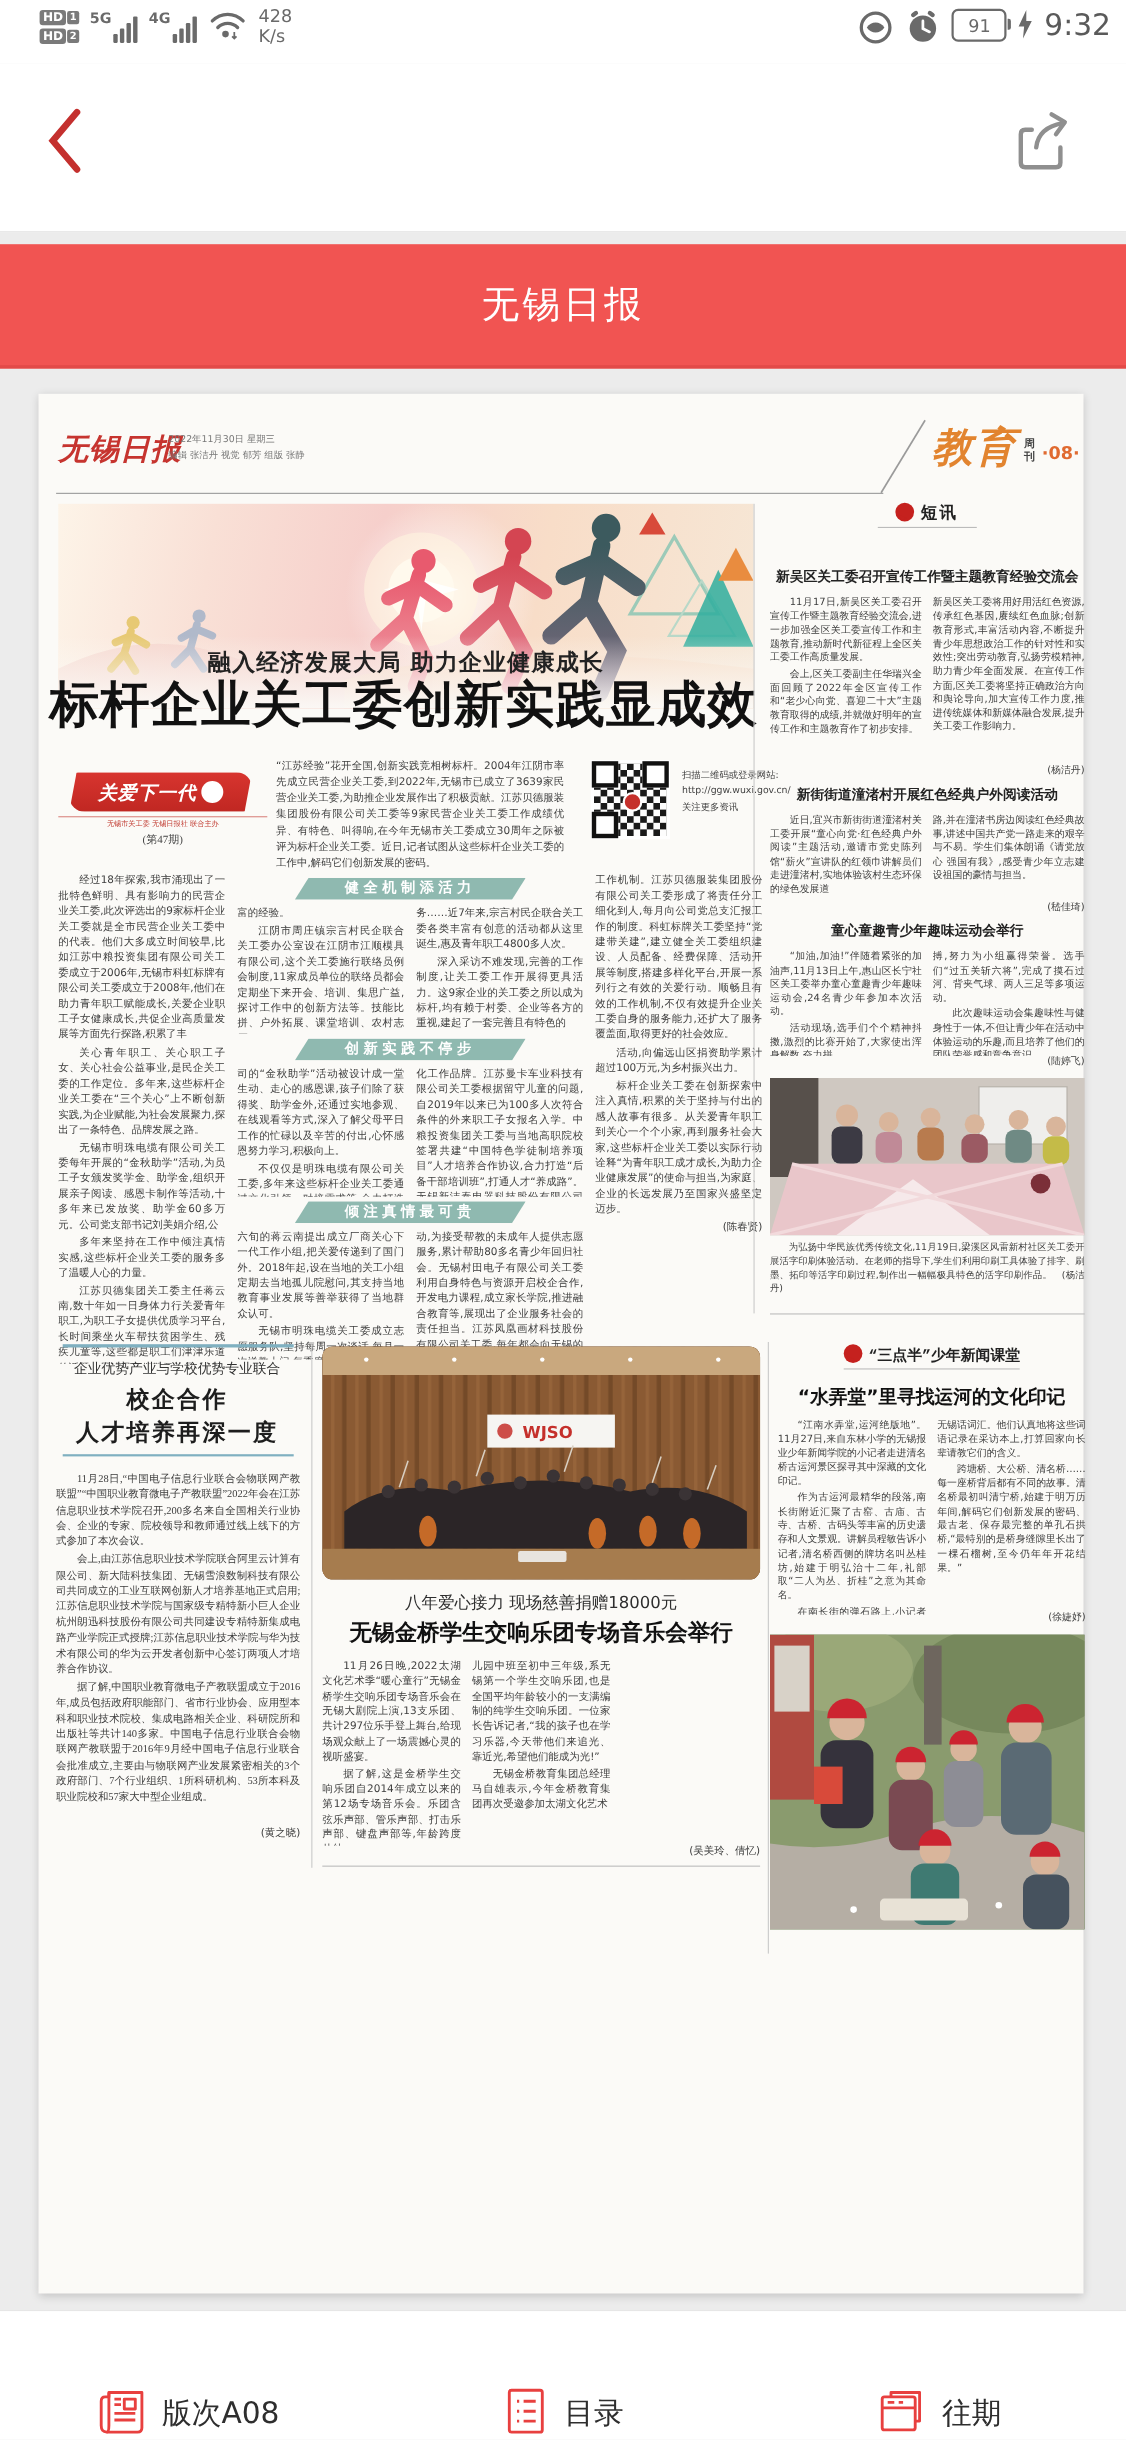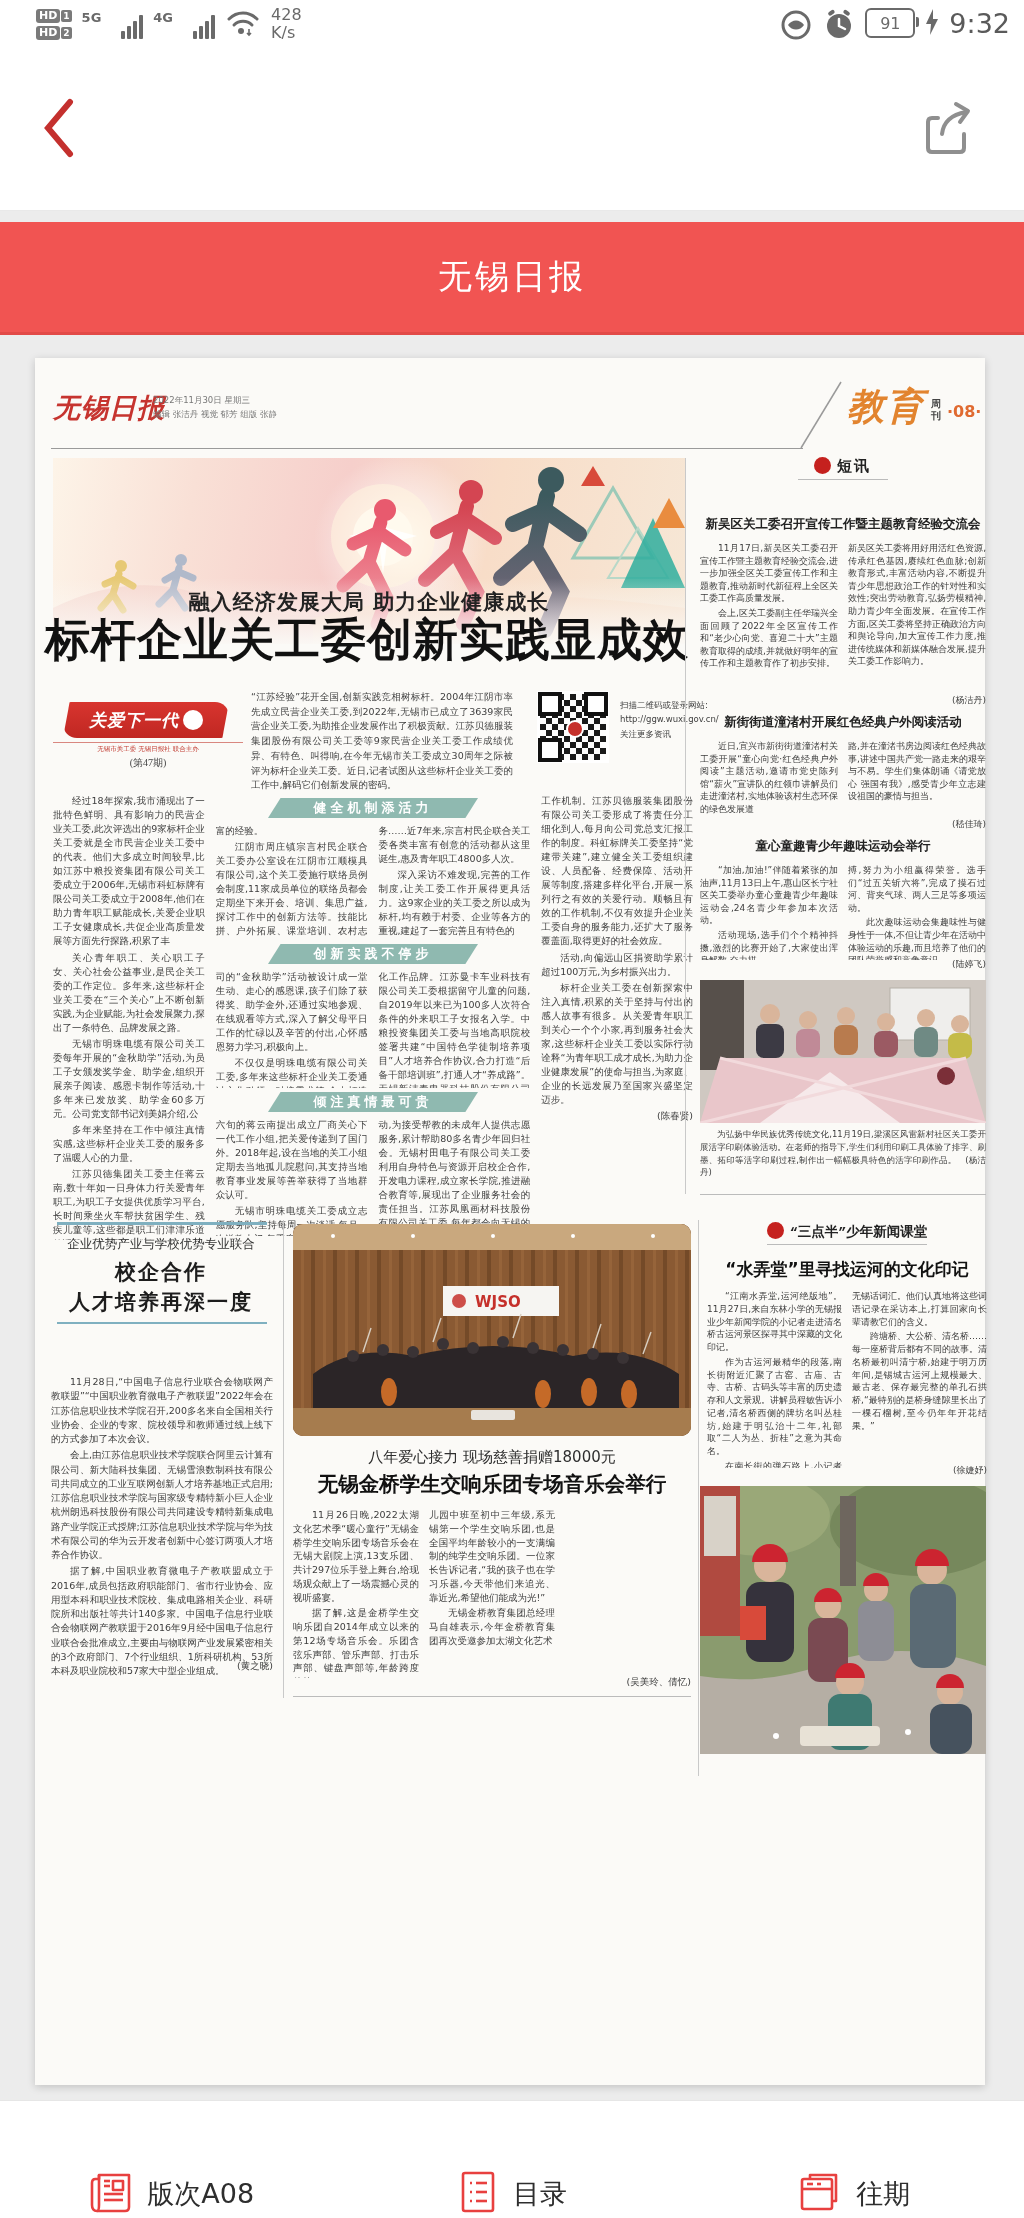--- a/index.html
+++ b/index.html
@@ -5,21 +5,21 @@
   html,body{margin:0;padding:0;background:#ececec;}
   body{width:1024px;height:2218px;position:relative;font-family:"DejaVu Sans","Liberation Sans",sans-serif;-webkit-font-smoothing:antialiased;}
   .abs{position:absolute;}
   
   .statusbar{position:absolute;left:0;top:0;width:1024px;height:58px;background:#ffffff;color:#6a6a6a;}
   .sb-left{position:absolute;left:36px;top:6px;display:flex;align-items:center;gap:10px;}
   .hd-stack{display:flex;flex-direction:column;gap:3px;}
   .hd-badge{display:flex;align-items:center;gap:1px;}
   .hd-chip{background:#7a7a7a;color:#fff;font-size:11px;font-weight:bold;border-radius:3px;padding:0 3px;line-height:14px;}
   .hd-num{background:#7a7a7a;color:#fff;font-size:9px;font-weight:bold;border-radius:2px;padding:0 2px;line-height:12px;}
-  .net{display:flex;align-items:flex-end;gap:20px;text-align:center;}
+  .net{display:flex;align-items:flex-end;gap:2px;text-align:center;}
   .net-label{font-size:13px;font-weight:bold;color:#6a6a6a;margin-bottom:14px;}
   .bars{display:flex;align-items:flex-end;gap:2px;height:26px;}
   .bars i{display:block;width:4px;background:#6a6a6a;border-radius:1px;}
   .speed{font-size:16px;line-height:1.15;color:#6a6a6a;}
   .sb-right{position:absolute;right:14px;top:8px;display:flex;align-items:flex-start;gap:9px;}
   .battery{position:relative;width:46px;height:26px;border:2px solid #6a6a6a;border-radius:6px;display:flex;align-items:center;justify-content:center;font-size:16px;color:#6a6a6a;}
   .battery:after{content:"";position:absolute;right:-6px;top:7px;width:3px;height:10px;background:#6a6a6a;border-radius:0 2px 2px 0;}
   .sb-time{font-size:27px;color:#5a5a5a;}
   
   .navbar{position:absolute;left:0;top:58px;width:1024px;height:152px;background:#fff;border-bottom:1px solid #e9e9e9;}
@@ -79,21 +79,21 @@
   .bby{position:absolute;left:665px;width:286px;text-align:right;font-size:9px;color:#3d3d3d;}
   .sidephoto{position:absolute;left:665px;top:622px;width:286px;height:143px;overflow:hidden;background:#cfc9c2;}
   .sidecap{position:absolute;left:665px;top:770px;width:286px;height:58px;overflow:hidden;font-size:8.5px;line-height:1.5;text-align:justify;color:#3d3d3d;}
   
   .vrule1{position:absolute;left:248px;top:862px;width:1px;height:478px;background:#c9c9c9;}
   .vrule2{position:absolute;left:663px;top:862px;width:1px;height:556px;background:#c9c9c9;}
   .hrule-side{position:absolute;left:665px;top:836px;width:286px;height:1px;background:#bbb;}
   .school-rule{position:absolute;left:22px;width:210px;background:#7fb0c0;}
   .school-kicker{position:absolute;left:10px;top:878px;width:232px;text-align:center;font-size:12.5px;color:#333;}
   .school-title{position:absolute;left:10px;width:232px;text-align:center;font-size:21px;font-weight:bold;color:#1d1d1d;letter-spacing:2px;}
-  .school-body{position:absolute;left:16px;top:1017px;width:222px;height:318px;overflow:hidden;font-size:9.5px;line-height:1.5;text-align:justify;color:#3d3d3d;}
+  .school-body{position:absolute;left:16px;top:980px;width:222px;height:318px;overflow:hidden;font-size:9.5px;line-height:1.5;text-align:justify;color:#3d3d3d;font-family:Liberation Serif, serif;}
   .concert-photo{position:absolute;left:258px;top:866px;width:398px;height:212px;border-radius:10px;overflow:hidden;background:#7a5230;}
   .concert-kicker{position:absolute;left:258px;top:1090px;width:398px;text-align:center;font-size:15px;color:#2e2e2e;}
   .concert-title{position:absolute;left:258px;top:1112px;width:398px;text-align:center;font-size:20.5px;font-weight:bold;color:#111;}
   .concert-cols{position:absolute;left:258px;top:1150px;width:398px;height:170px;display:flex;gap:10px;overflow:hidden;}
   .concert-cols .c{width:126px;font-size:9.5px;line-height:1.45;text-align:justify;color:#3d3d3d;overflow:hidden;}
   .concert-by{position:absolute;left:258px;top:1318px;width:398px;text-align:right;font-size:9.5px;color:#3d3d3d;}
   .concert-hr{position:absolute;left:258px;top:1338px;width:398px;height:1px;background:#bbb;}
   .canal-head{position:absolute;left:672px;top:864px;width:280px;text-align:center;font-family:Liberation Mono, monospace;}
   .canal-title{position:absolute;left:668px;top:900px;width:288px;text-align:center;font-size:17px;font-weight:bold;color:#111;}
   .canal-cols{position:absolute;left:672px;top:932px;width:280px;height:178px;display:flex;gap:10px;overflow:hidden;}
@@ -510,21 +510,21 @@
   </div>
   <div class="canal-title">“水弄堂”里寻找运河的文化印记</div>
   <div class="canal-cols">
     <div class="c" style="height:178px;">
         <p class="np">“江南水弄堂,运河绝版地”。11月27日,来自东林小学的无锡报业少年新闻学院的小记者走进清名桥古运河景区探寻其中深藏的文化印记。</p>
         <p class="np">作为古运河最精华的段落,南长街附近汇聚了古窑、古庙、古寺、古桥、古码头等丰富的历史遗存和人文景观。讲解员程敏告诉小记者,清名桥西侧的牌坊名叫丛桂坊,始建于明弘治十二年,礼部取“二人为丛、折桂”之意为其命名。</p>
         <p class="np">在南长街的弹石路上,小记者们发现了两用衫、过海囤、榔头等</p>
       </div>
     <div class="c" style="height:178px;">
         <p class="np noind">无锡话词汇。他们认真地将这些词语记录在采访本上,打算回家向长辈请教它们的含义。</p>
-        <p class="np">跨塘桥、大公桥、清名桥……每一座桥背后都有不同的故事。清名桥最初叫清宁桥,始建于明万历年间,是锡城古运河上规模最大、最古老、保存最完整的单孔石拱桥,“最特别的是桥身缝隙里长出了一棵石榴树,至今仍年年开花结果。”</p>
+        <p class="np">跨塘桥、大公桥、清名桥……每一座桥背后都有不同的故事。清名桥最初叫清宁桥,始建于明万历年间,解码它们创新发展的密码、最古老、保存最完整的单孔石拱桥,“最特别的是桥身缝隙里长出了一棵石榴树,至今仍年年开花结果。”</p>
       </div>
   </div>
   <div class="canal-by">(徐婕妤)</div>
   <div class="canal-photo">
     <svg width="286" height="268" viewBox="0 0 286 268">
       <rect width="286" height="268" fill="#8a9b6e"></rect>
       <ellipse cx="220" cy="40" rx="90" ry="50" fill="#76885c"></ellipse>
       <ellipse cx="60" cy="30" rx="70" ry="40" fill="#9aa878"></ellipse>
       <rect x="0" y="0" width="40" height="150" fill="#b04a40"></rect>
       <rect x="4" y="10" width="32" height="60" fill="#d8d2c8"></rect>

